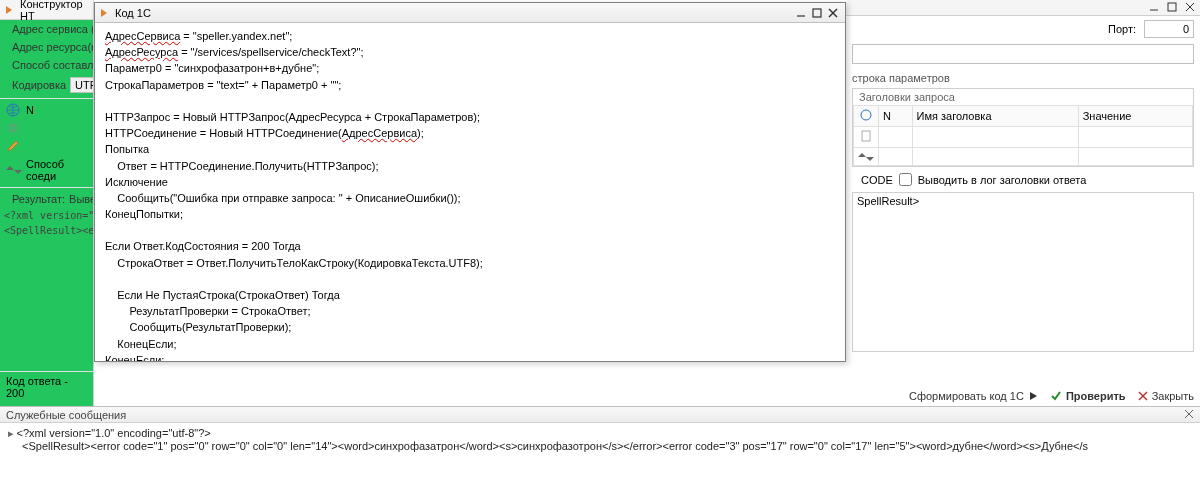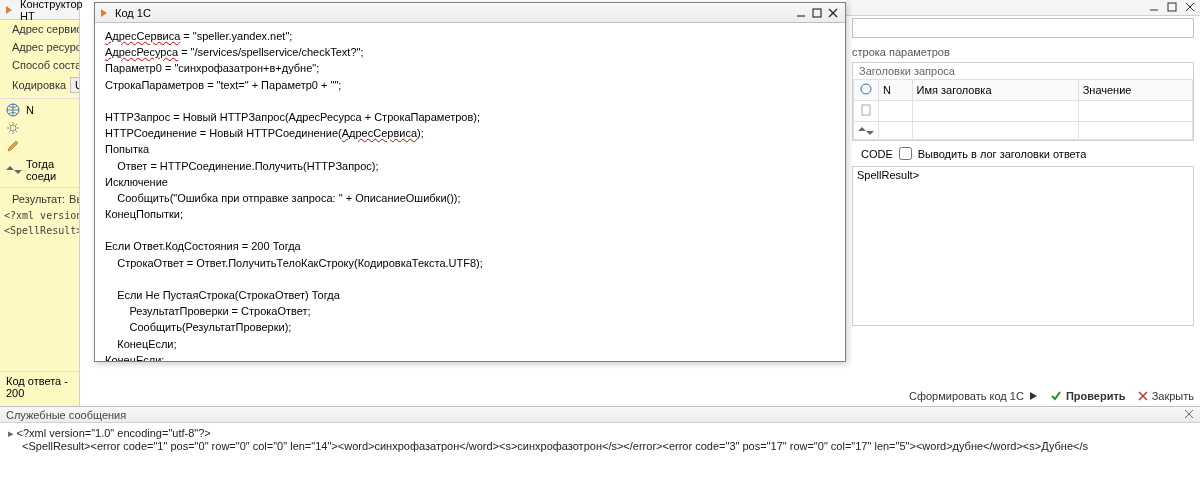--- a/index.html
+++ b/index.html
@@ -1,19 +1,19 @@
 <!DOCTYPE html>
 <html><head>
 <meta charset="utf-8">
 <style>
 * { margin: 0; padding: 0; box-sizing: border-box; font-family: "Segoe UI", Tahoma, Arial, sans-serif; font-size: 11px; }
 body { background: #fff; width: 1200px; height: 502px; overflow: hidden; position: relative; }
 
 
-.bg-left { position: absolute; left: 0; top: 0; width: 80px; height: 406px; background: #fef9c3; border-right: 1px solid #d0d0d0; }
+.bg-left { position: absolute; left: 0; top: 0; width: 94px; height: 406px; background: #22c55e; border-right: 1px solid #d0d0d0; }
 .bg-left .titlebar { height: 20px; background: #f5f5f5; border-bottom: 1px solid #d0d0d0; display: flex; align-items: center; padding: 0 4px; gap: 4px; }
 .caret-orange { display: inline-flex; width: 12px; height: 12px; }
 .caret-orange svg { width: 12px; height: 12px; }
 .bg-left .row { padding: 3px 12px; color: #333; white-space: nowrap; overflow: hidden; }
 .bg-left select { font-size: 11px; border: 1px solid #c0c0c0; }
 .bg-left .icon-row { padding: 2px 6px; display: flex; align-items: center; gap: 6px; }
 .bg-left .sym-row { padding: 3px 6px; display: flex; align-items: center; gap: 4px; }
 .bg-left .sep { border-top: 1px solid #e0e0e0; margin: 2px 0; }
 .bg-left .xml { padding: 2px 4px; font-family: Consolas, monospace; font-size: 10px; color: #444; white-space: nowrap; overflow: hidden; }
 .bg-left .footer-row { position: absolute; bottom: 4px; left: 0; right: 0; padding: 3px 6px; border-top: 1px solid #e0e0e0; margin-top: 8px; }
@@ -114,21 +114,21 @@
   </div>
   <div class="sym-row">
     <span class="collapse-arrows">
       <svg viewBox="0 0 8 8">
           <path d="M4 0L0 4h8z" fill="#666"></path>
         </svg>
       <svg viewBox="0 0 8 8">
           <path d="M4 8L0 4h8z" fill="#666"></path>
         </svg>
     </span>
-    <span>Тогда соеди</span>
+    <span>Способ соеди</span>
   </div>
   <div class="sep"></div>
   <div class="row" style="display:flex;gap:4px;">
     <span>Результат:</span>
     <span>Вывес</span>
   </div>
   <div class="xml">&lt;?xml version="1.0" er</div>
   <div class="xml">&lt;SpellResult&gt;&lt;error co</div>
   <div class="footer-row">Код ответа - 200</div>
 </div>
@@ -144,20 +144,25 @@
         <svg viewBox="0 0 10 10">
           <rect x="1" y="1" width="8" height="8" fill="none" stroke="#333"></rect>
         </svg>
       </span>
     <span class="win-btn">
         <svg viewBox="0 0 10 10">
           <line x1="1" y1="1" x2="9" y2="9" stroke="#333"></line>
           <line x1="9" y1="1" x2="1" y2="9" stroke="#333"></line>
         </svg>
       </span>
+  </div>
+  <div class="port-row">
+    <div class="spacer"></div>
+    <span>Порт:</span>
+    <input type="text" style="width: 50px; text-align: right;" value="0">
   </div>
   <div class="big-input"></div>
   <div class="sub-label">строка параметров</div>
   <div class="headers-box">
     <div class="hdr-title">Заголовки запроса</div>
     <table>
       <tbody>
           <tr>
         <th class="ic-col"><span class="globe">
                 <svg viewBox="0 0 14 14">

